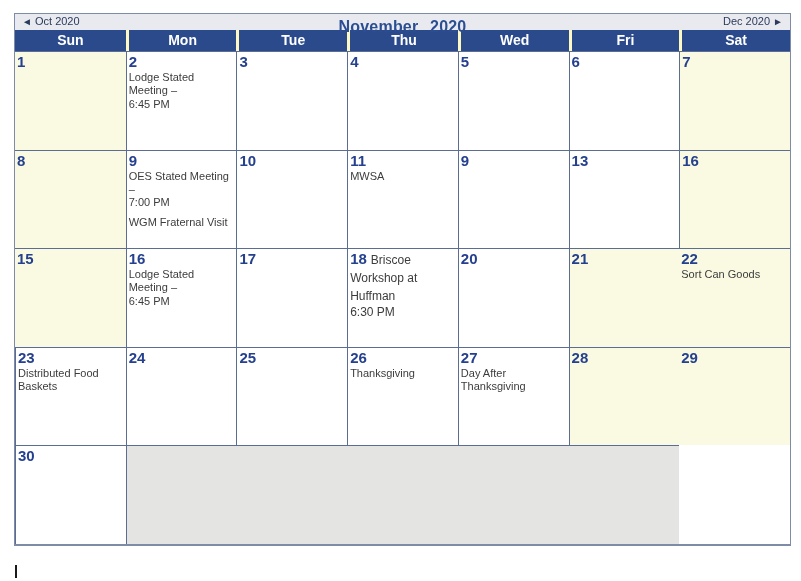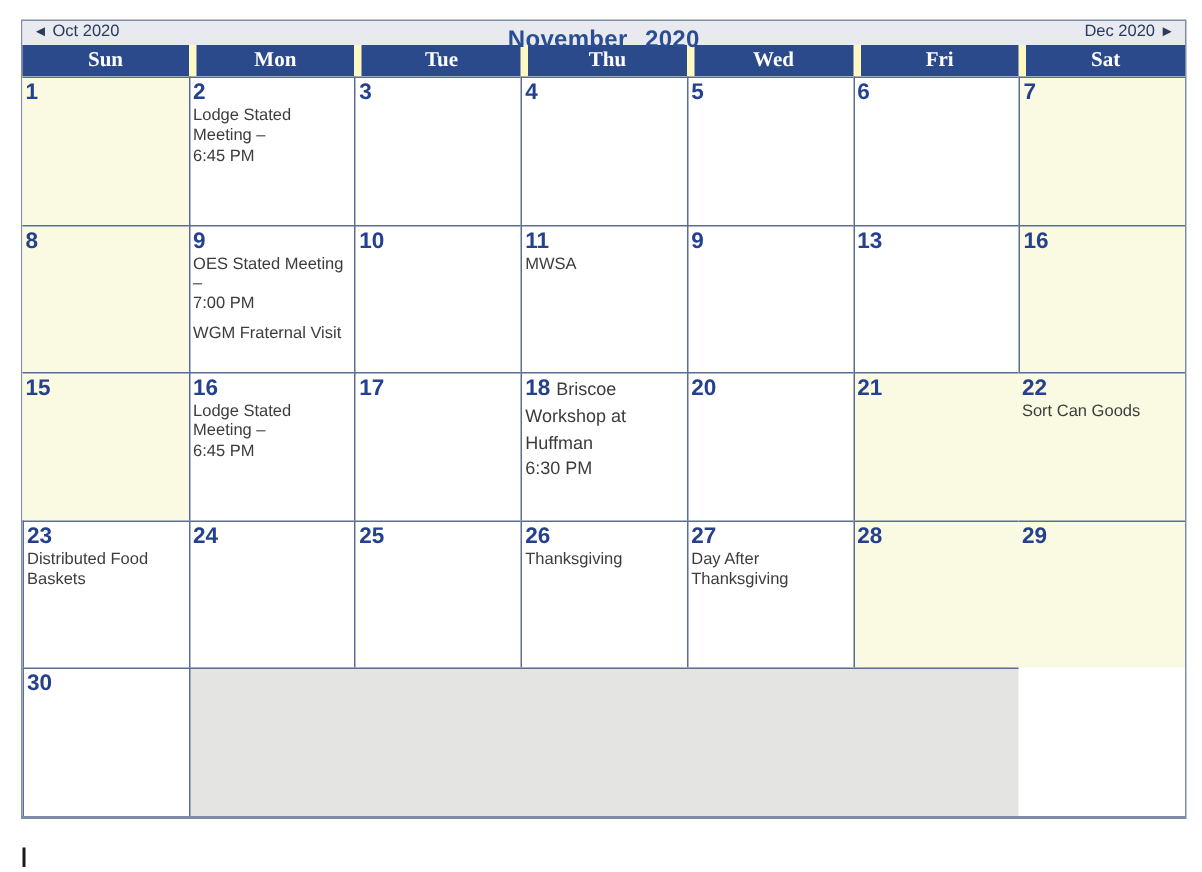--- a/index.html
+++ b/index.html
@@ -44,29 +44,28 @@
   }
   .nav-prev { left: 7px; }
   .nav-next { right: 7px; }
   .nav .arrow { font-size: 10px; }
   
   .weekdays {
     display: grid;
     grid-template-columns: repeat(7, 1fr);
     background: #2A4A8C;
     height: 21px;
-    font-family: Liberation Serif, serif;
   }
   .weekday {
     color: #FFFFFF;
     font-weight: bold;
     font-size: 14px;
     text-align: center;
     line-height: 21px;
-    border-left: 5px solid #fef9c3;
+    border-left: 3px solid #fef9c3;
   }
   .weekday:first-child { border-left: none; }
   
   .grid {
     display: grid;
     grid-template-columns: repeat(7, 1fr);
     grid-auto-rows: 98.5px;
     background: #FFFFFF;
   }
   .cell {

